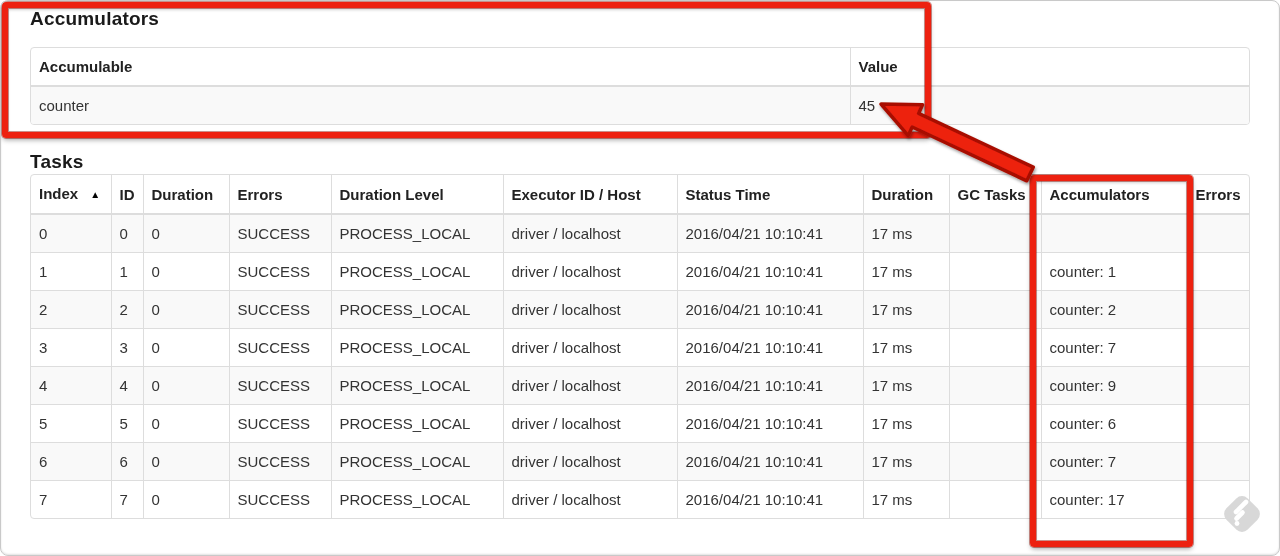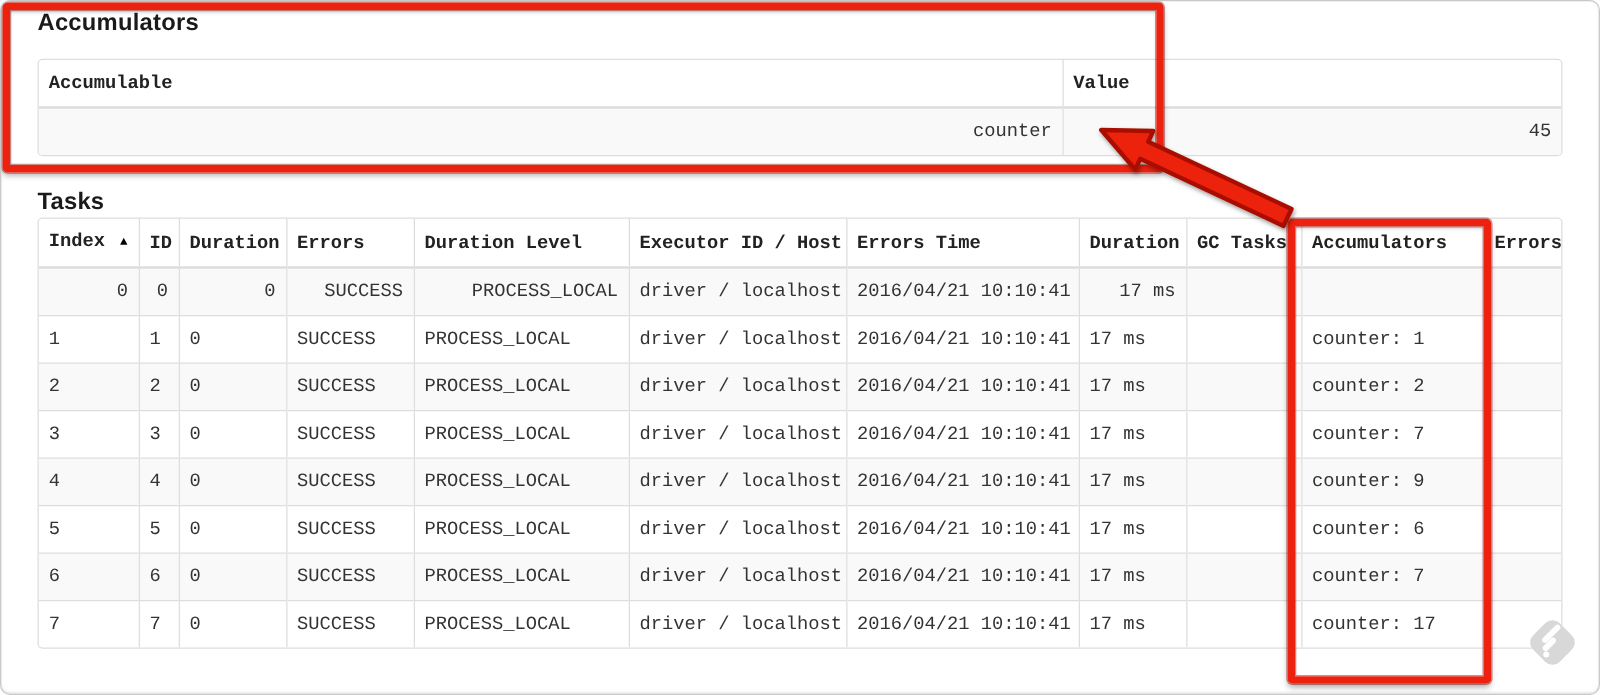--- a/index.html
+++ b/index.html
@@ -30,40 +30,39 @@
   #tasks-heading { top:151px; left:30px; }
 
   .table-wrap {
     position:absolute;
     left:30px;
     width:1220px;
     border:1px solid #ddd;
     border-radius:4px;
     overflow:hidden;
     background:#fff;
-    font-family:Liberation Mono, monospace;
   }
   #acc-table-wrap   { top:47px; }
   #tasks-table-wrap { top:174px; }
 
   table { width:100%; border-collapse:collapse; table-layout:fixed; }
   th, td {
     font-size:15px;
     line-height:19px;
     padding:9px 8px;
     text-align:left;
     border-left:1px solid #ddd;
     border-top:1px solid #ddd;
     white-space:nowrap;
     overflow:hidden;
   }
   th { font-weight:bold; border-bottom:2px solid #ddd; color:#222; }
   th:first-child, td:first-child { border-left:none; }
   thead th { border-top:none; }
-  tbody tr:first-child td { border-top:none;text-align:right; }
+  tbody tr:first-child td { border-top:none; }
   tbody tr.stripe td { background:#f9f9f9; }
   .sort-icon { font-size:10px; margin-left:12px; color:#000; vertical-align:1px; }
 
   
   .anno-box {
     position:absolute;
     border:6px solid #ed2110;
     border-radius:4px;
     z-index:40;
     pointer-events:none;
@@ -125,21 +124,21 @@
         <col>
     </colgroup>
     <thead>
       <tr>
         <th><span>Index</span><span class="sort-icon">▲</span></th>
         <th>ID</th>
         <th>Duration</th>
         <th>Errors</th>
         <th>Duration Level</th>
         <th>Executor ID / Host</th>
-        <th>Errors Time</th>
+        <th>Status Time</th>
         <th>Duration</th>
         <th>GC Tasks</th>
         <th>Accumulators</th>
         <th>Errors</th>
       </tr>
     </thead>
     <tbody id="tasks-tbody">
         <tr class="stripe">
     <td>0</td>
     <td>0</td>

